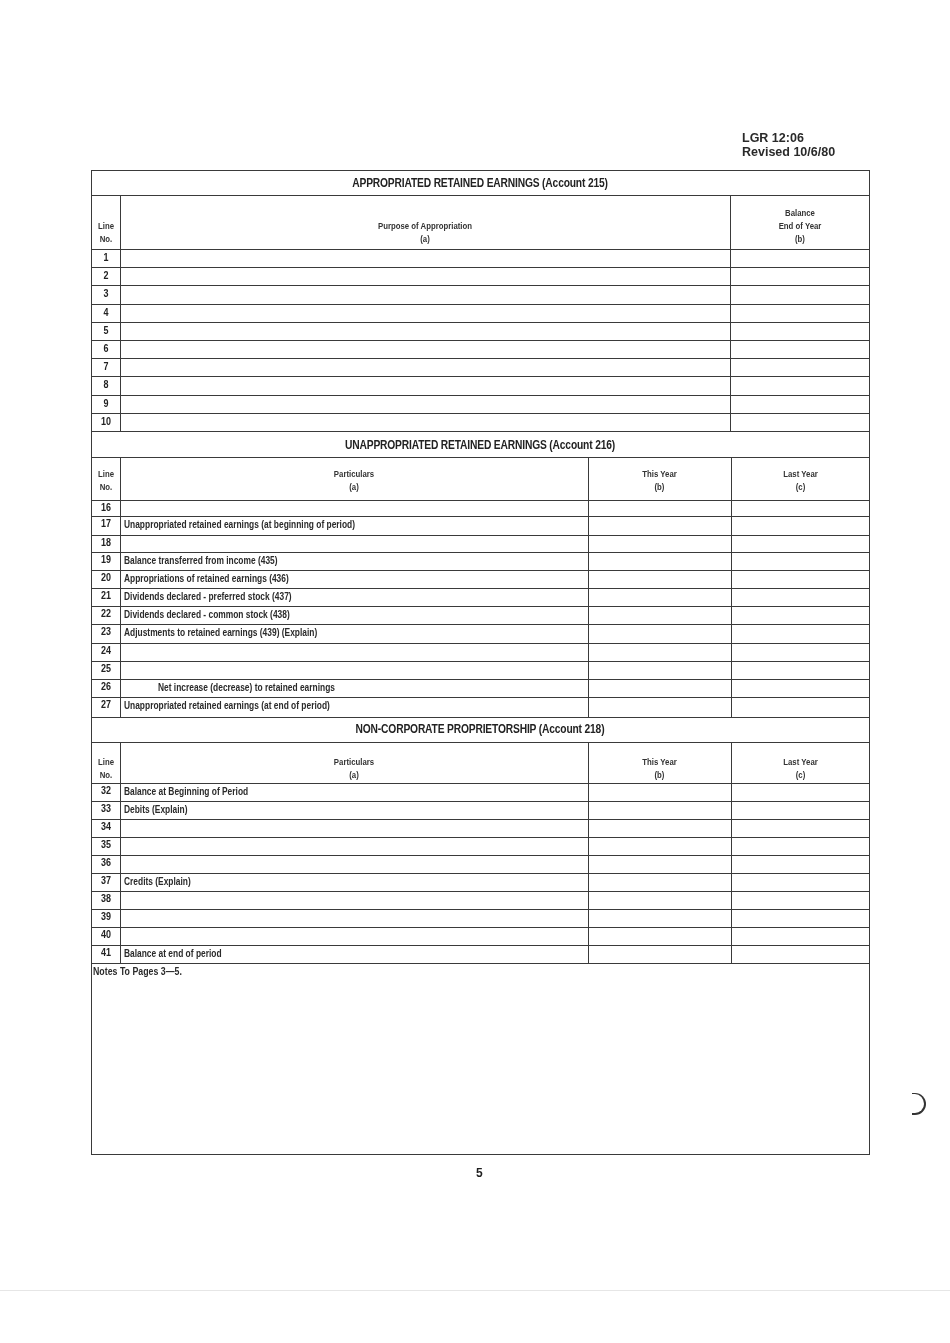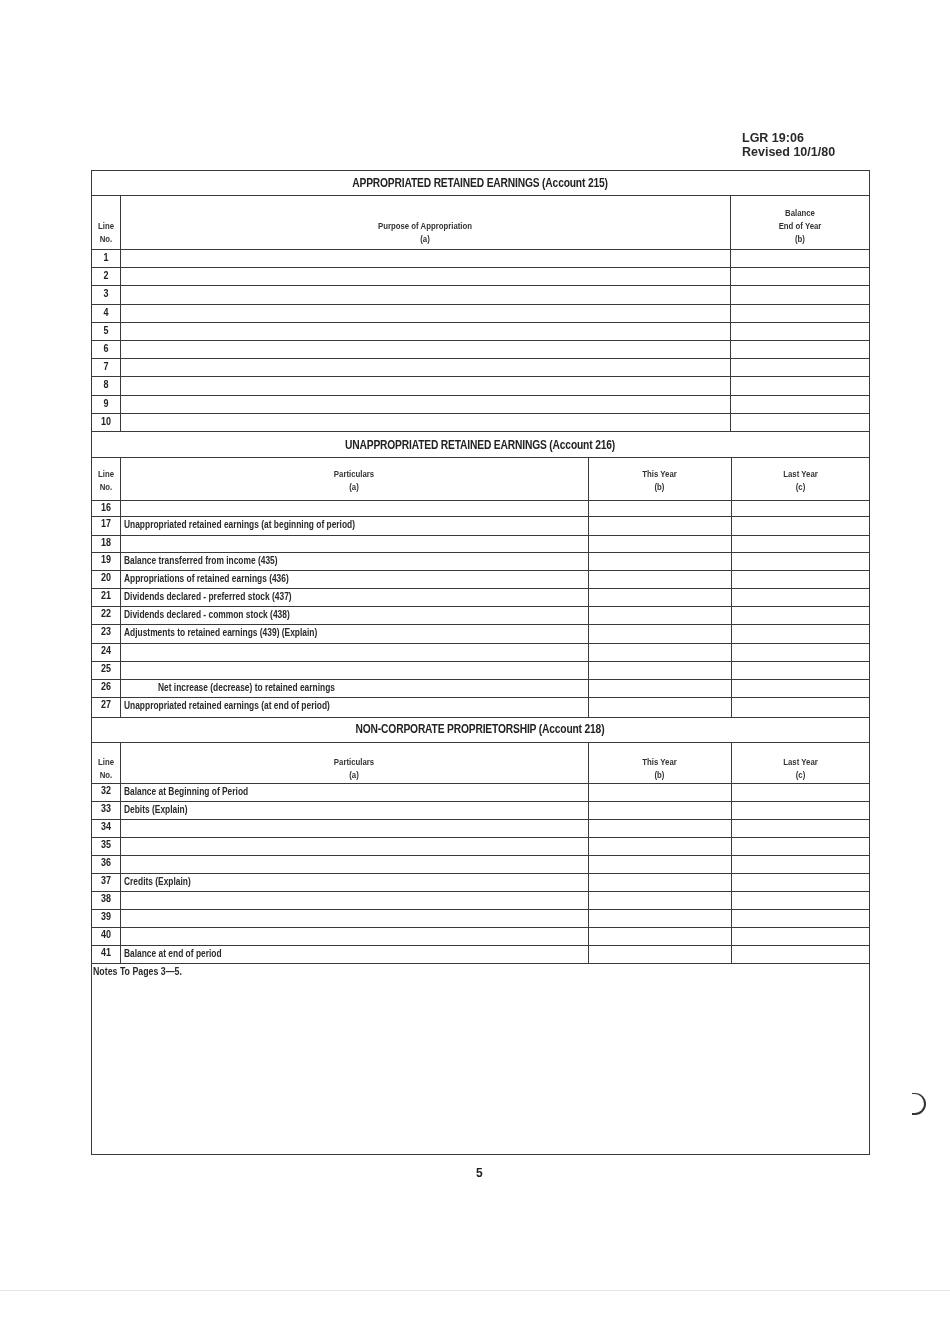--- a/index.html
+++ b/index.html
@@ -46,22 +46,22 @@
     position: absolute; left: 912px; top: 1093px; width: 14px; height: 22px;
     border-right: 2px solid #333; border-radius: 0 12px 12px 0; border-top: 1.2px solid #333; border-bottom: 2px solid #333;
     box-sizing: border-box;
   }
   .scanline { position:absolute; left:0; top:1290px; width:950px; height:0; border-top:1px solid #e6e6e6; }
 </style>
 </head>
 <body>
 
 <div class="stamp">
-  <div>LGR 19:06</div>
-  <div>Revised 10/1/80</div>
+  <div>LGR 12:06</div>
+  <div>Revised 10/6/80</div>
 </div>
 
 <div class="frame"></div>
 
 <div class="sec-title" style="left:300px; width:360px; top:176px; text-align:center;">APPROPRIATED RETAINED EARNINGS (Account 215)</div>
 <div class="hline" style="left:91px; width:779px; top:195px;"></div>
 
 <div class="hdr" style="left:91px; width:30px; top:219px;">Line<br>No.</div>
 <div class="hdr" style="left:120px; width:610px; top:219px;">
   <div>Purpose of Appropriation</div>

